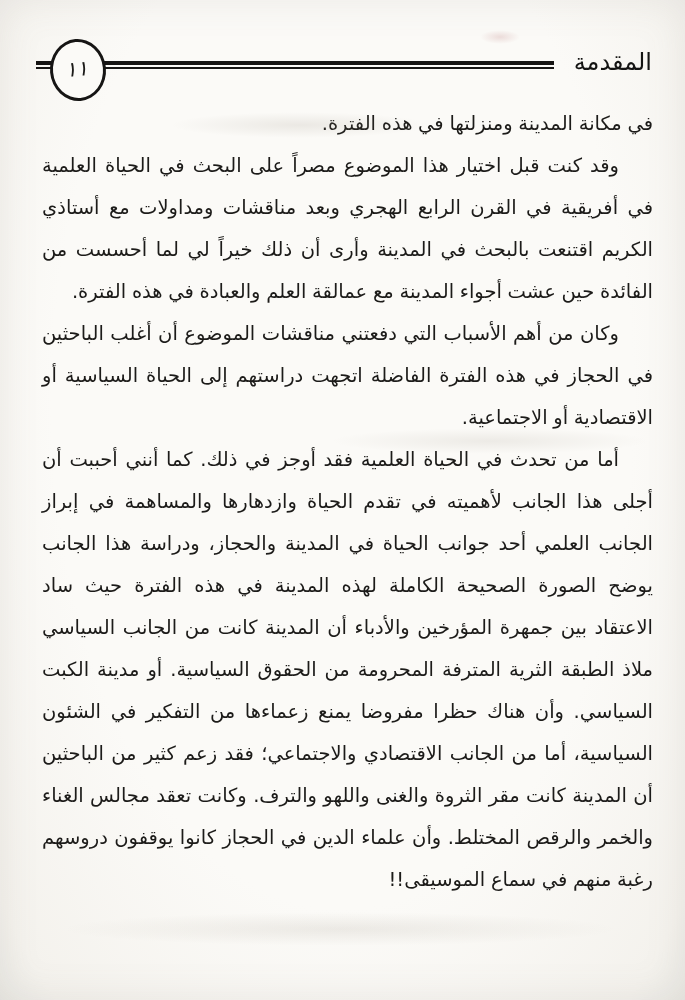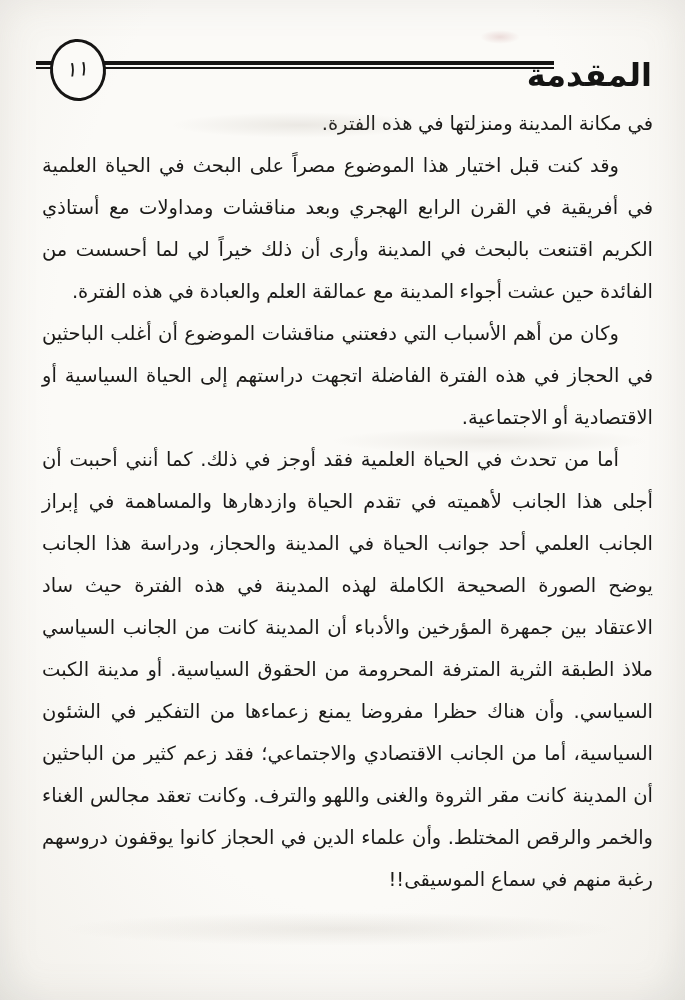--- a/index.html
+++ b/index.html
@@ -13,22 +13,22 @@
     width:685px; height:1000px;
     overflow:hidden;
     background:
       radial-gradient(ellipse at 50% 40%, #fbfaf7 60%, #f4f2ed 92%, #ecebe6 100%);
     box-shadow: inset 0 0 40px rgba(120,115,105,0.12);
     color:#1b1a18;
   }
 
   
   .chapter-title {
-    position:absolute; top:56px; right:33px;
-    font-size:32px; font-weight:700; letter-spacing:0.5px;
+    position:absolute; top:48px; right:33px;
+    font-size:24px; font-weight:400; letter-spacing:0.5px;
     color:#141413;
   }
   .rule {
     position:absolute; top:61px; height:2px;
     border-top:4px solid #161514;
     border-bottom:2px solid #161514;
   }
   .rule-main { left:98px;  width:456px; }
   .rule-stub { left:36px;  width:22px; }
   .page-number-badge {

